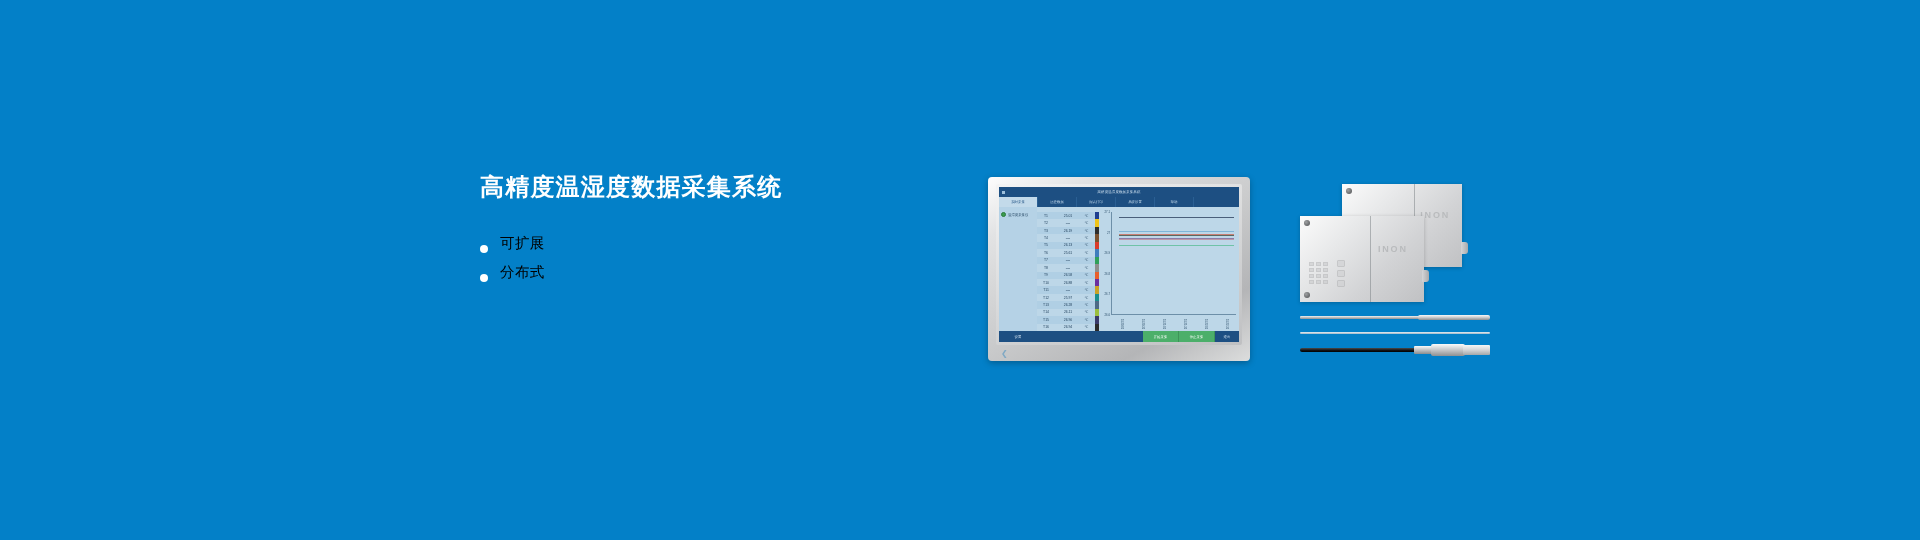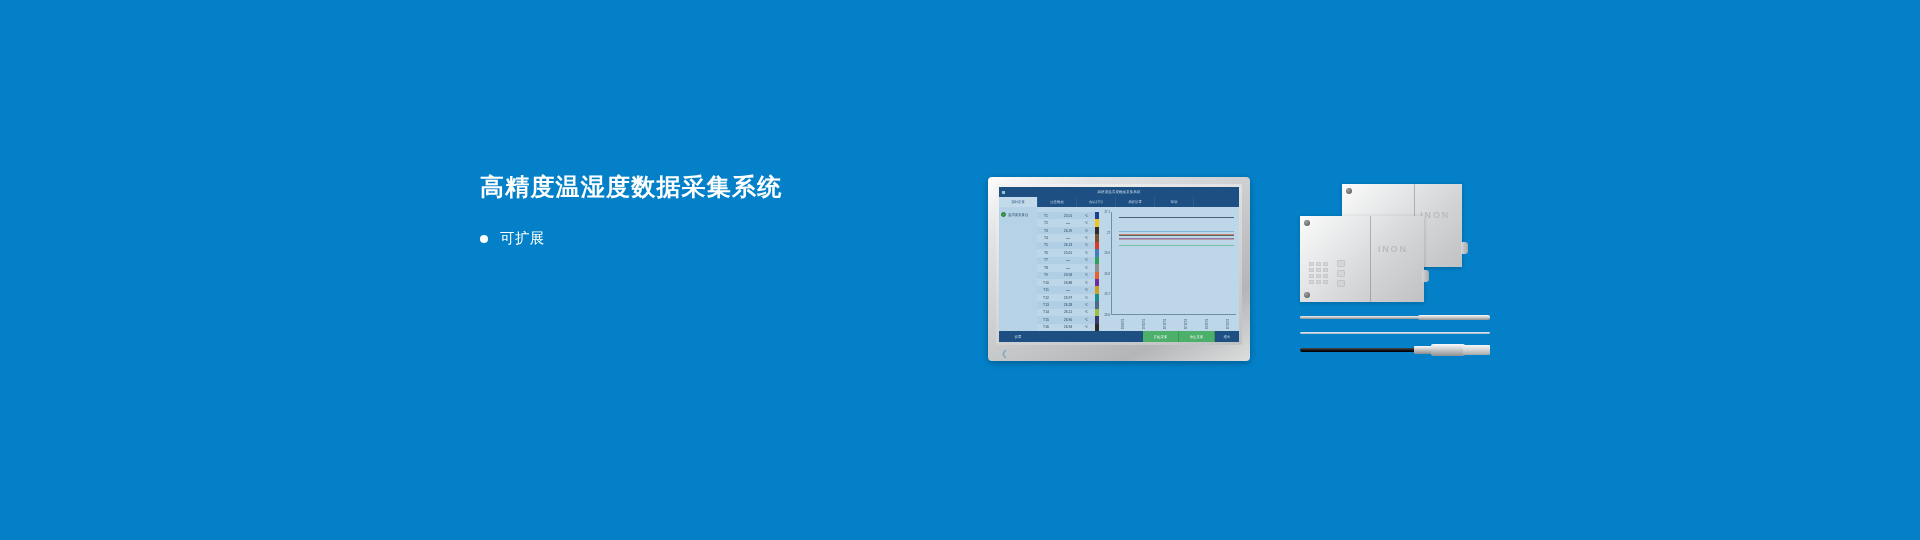--- a/index.html
+++ b/index.html
@@ -32,23 +32,23 @@
     color:#e4f1fa;
     font-size:14.5px;
     font-weight:normal;
     letter-spacing:.4px;
     line-height:20px;
     margin-top:15px;
     white-space:nowrap;
   }
   #feature-list { margin-top:22px; list-style:none; }
   .feature-item {
-    display:flex; align-items:center;
+    display:flex; align-items:flex-end;
     height:29px;
-    color:#ffffff;
+    color:#000000;
     font-size:14.5px;
     letter-spacing:.4px;
   }
   .feature-bullet {
     width:8px; height:8px; border-radius:50%;
     background:#ffffff;
     margin-right:12px;
     flex:0 0 auto;
   }
 
@@ -286,20 +286,24 @@
 <body>
 
 <div id="banner">
 
   <div id="copy">
     <h1 id="hero-title">高精度温湿度数据采集系统</h1>
     <ul id="feature-list">
       <li class="feature-item">
         <span class="feature-bullet"></span>
         <span>可扩展</span>
+      </li>
+      <li class="feature-item">
+        <span class="feature-bullet"></span>
+        <span>分布式</span>
       </li>
     </ul>
   </div>
 
   <div id="monitor">
     <div id="monitor-outer-bezel">
       <div id="monitor-inner-bezel">
         <div id="monitor-screen">
 
           <div id="app-titlebar">

